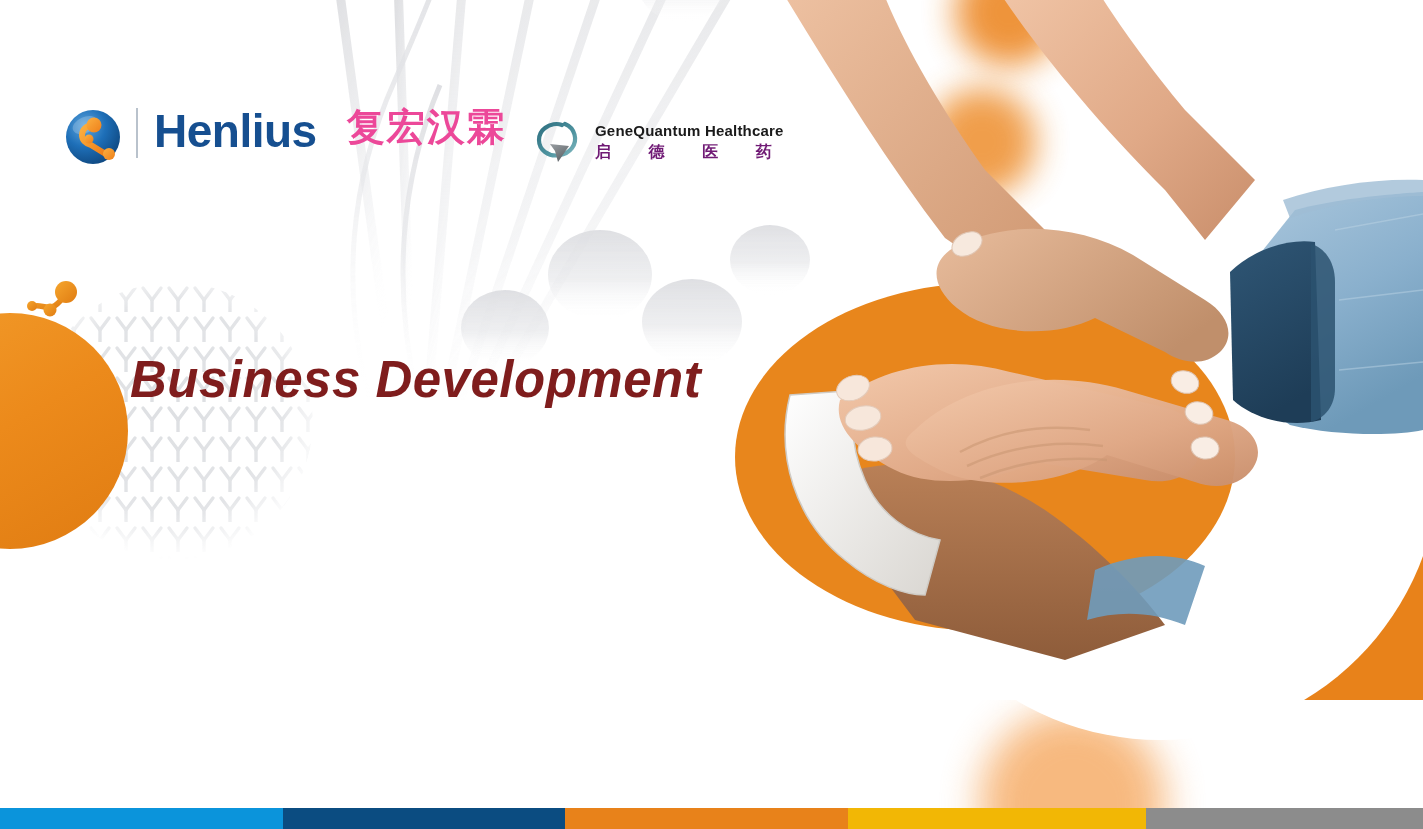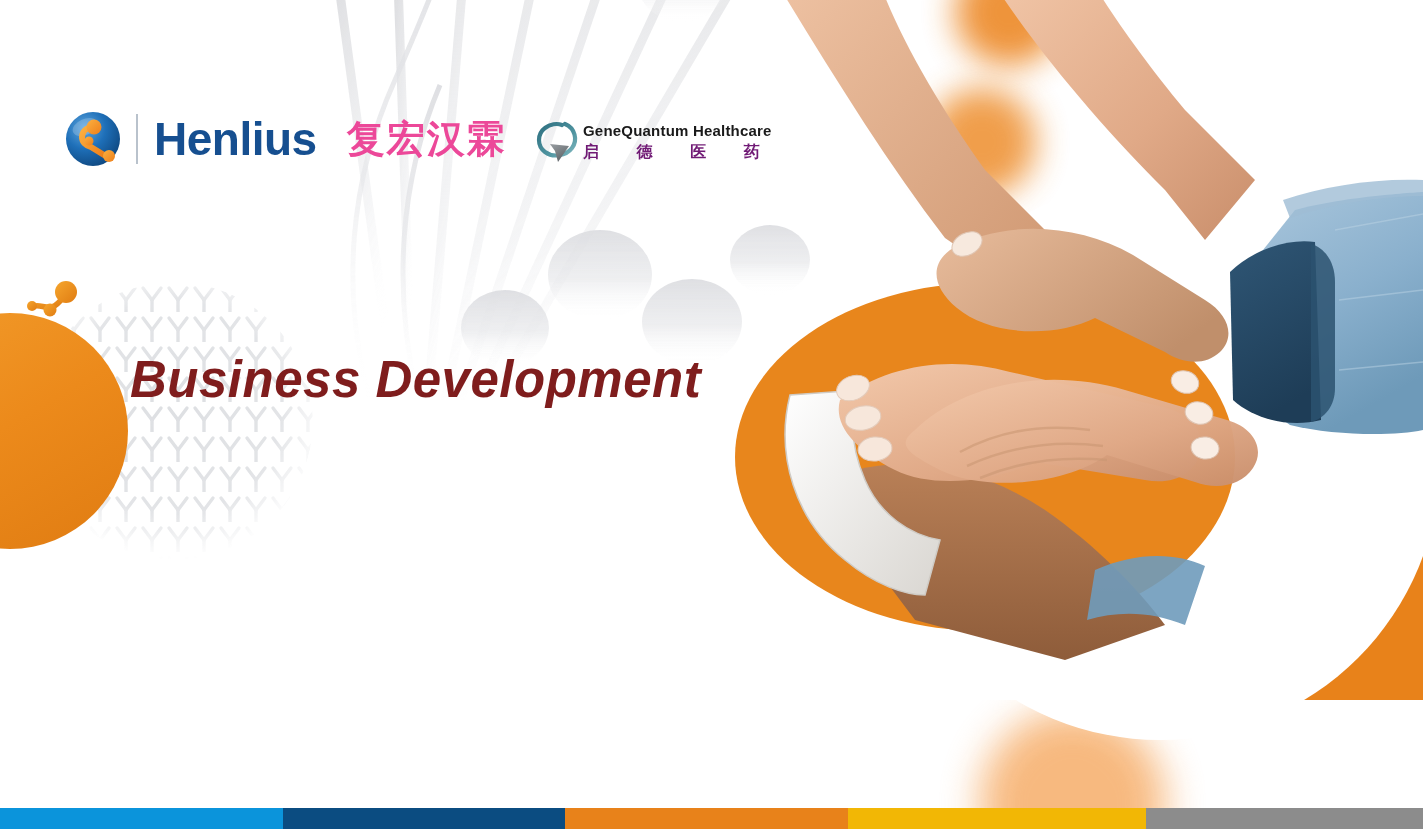--- a/index.html
+++ b/index.html
@@ -156,21 +156,21 @@
     top: 0;
     width: 100%;
     height: 200px;
   }
 
   .henlius-logo {
     position: absolute;
     left: 64px;
     top: 108px;
     display: flex;
-    align-items: center;
+    align-items: flex-start;
     height: 62px;
   }
   .henlius-mark {
     width: 58px;
     height: 58px;
     flex: 0 0 auto;
   }
   .henlius-rule {
     width: 2px;
     height: 50px;
@@ -202,21 +202,21 @@
     display: flex;
     align-items: center;
     height: 56px;
   }
   .gq-mark {
     width: 52px;
     height: 52px;
     flex: 0 0 auto;
   }
   .gq-text {
-    margin-left: 0;
+    margin-left: 12px;
     display: flex;
     flex-direction: column;
     justify-content: center;
   }
   .gq-en {
     font-family: "Liberation Sans", sans-serif;
     font-size: 15px;
     font-weight: bold;
     color: #1a1a1a;
     letter-spacing: 0.2px;

